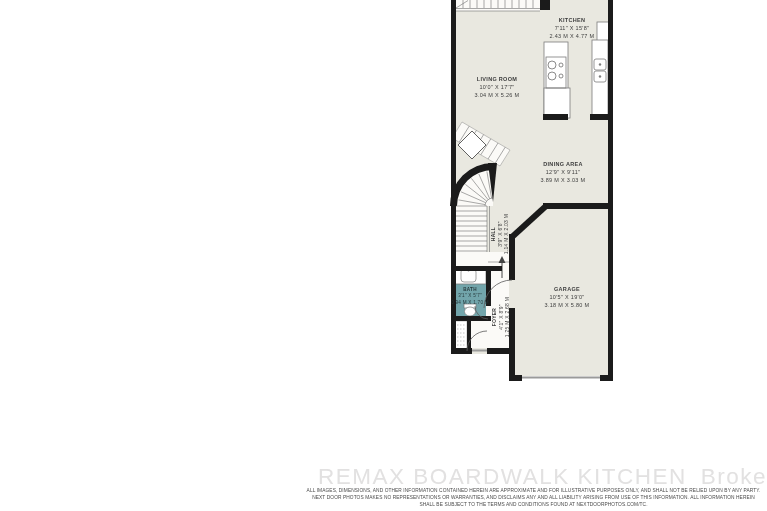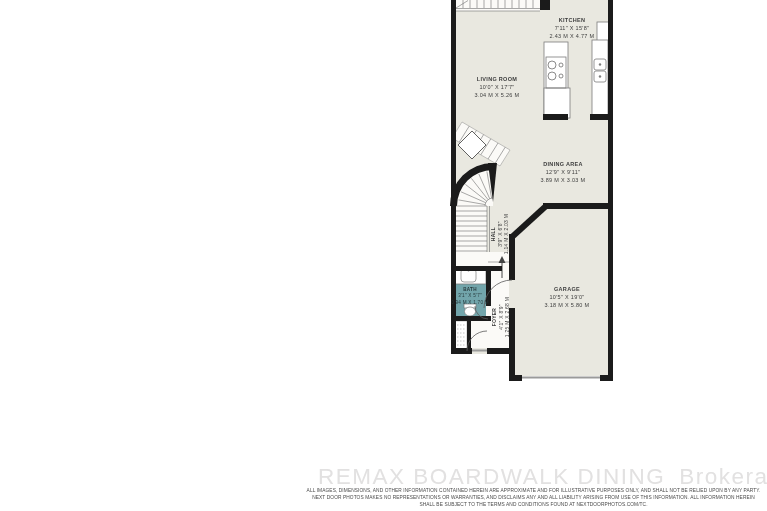--- a/index.html
+++ b/index.html
@@ -225,21 +225,21 @@
     <div>1.25 M X 2.68 M</div>
   </div>
 
   <div class="room-label" style="left:567px;top:297px;transform:translate(-50%,-50%) scale(.5);">
     <div class="room-name">GARAGE</div>
     <div>10'5" X 19'0"</div>
     <div>3.18 M X 5.80 M</div>
   </div>
 
   <div class="watermark">
-    <span>REMAX BOARDWALK DINING</span><span class="suffix">Brokerage</span>
+    <span>REMAX BOARDWALK KITCHEN</span><span class="suffix">Brokerage</span>
   </div>
 
   <div class="disclaimer-wrap">
     <div class="disclaimer">
       <div>ALL IMAGES, DIMENSIONS, AND OTHER INFORMATION CONTAINED HEREIN ARE APPROXIMATE AND FOR ILLUSTRATIVE PURPOSES ONLY, AND SHALL NOT BE RELIED UPON BY ANY PARTY.</div>
       <div>NEXT DOOR PHOTOS MAKES NO REPRESENTATIONS OR WARRANTIES, AND DISCLAIMS ANY AND ALL LIABILITY ARISING FROM USE OF THIS INFORMATION. ALL INFORMATION HEREIN</div>
       <div>SHALL BE SUBJECT TO THE TERMS AND CONDITIONS FOUND AT NEXTDOORPHOTOS.COM/TC.</div>
     </div>
   </div>
 

